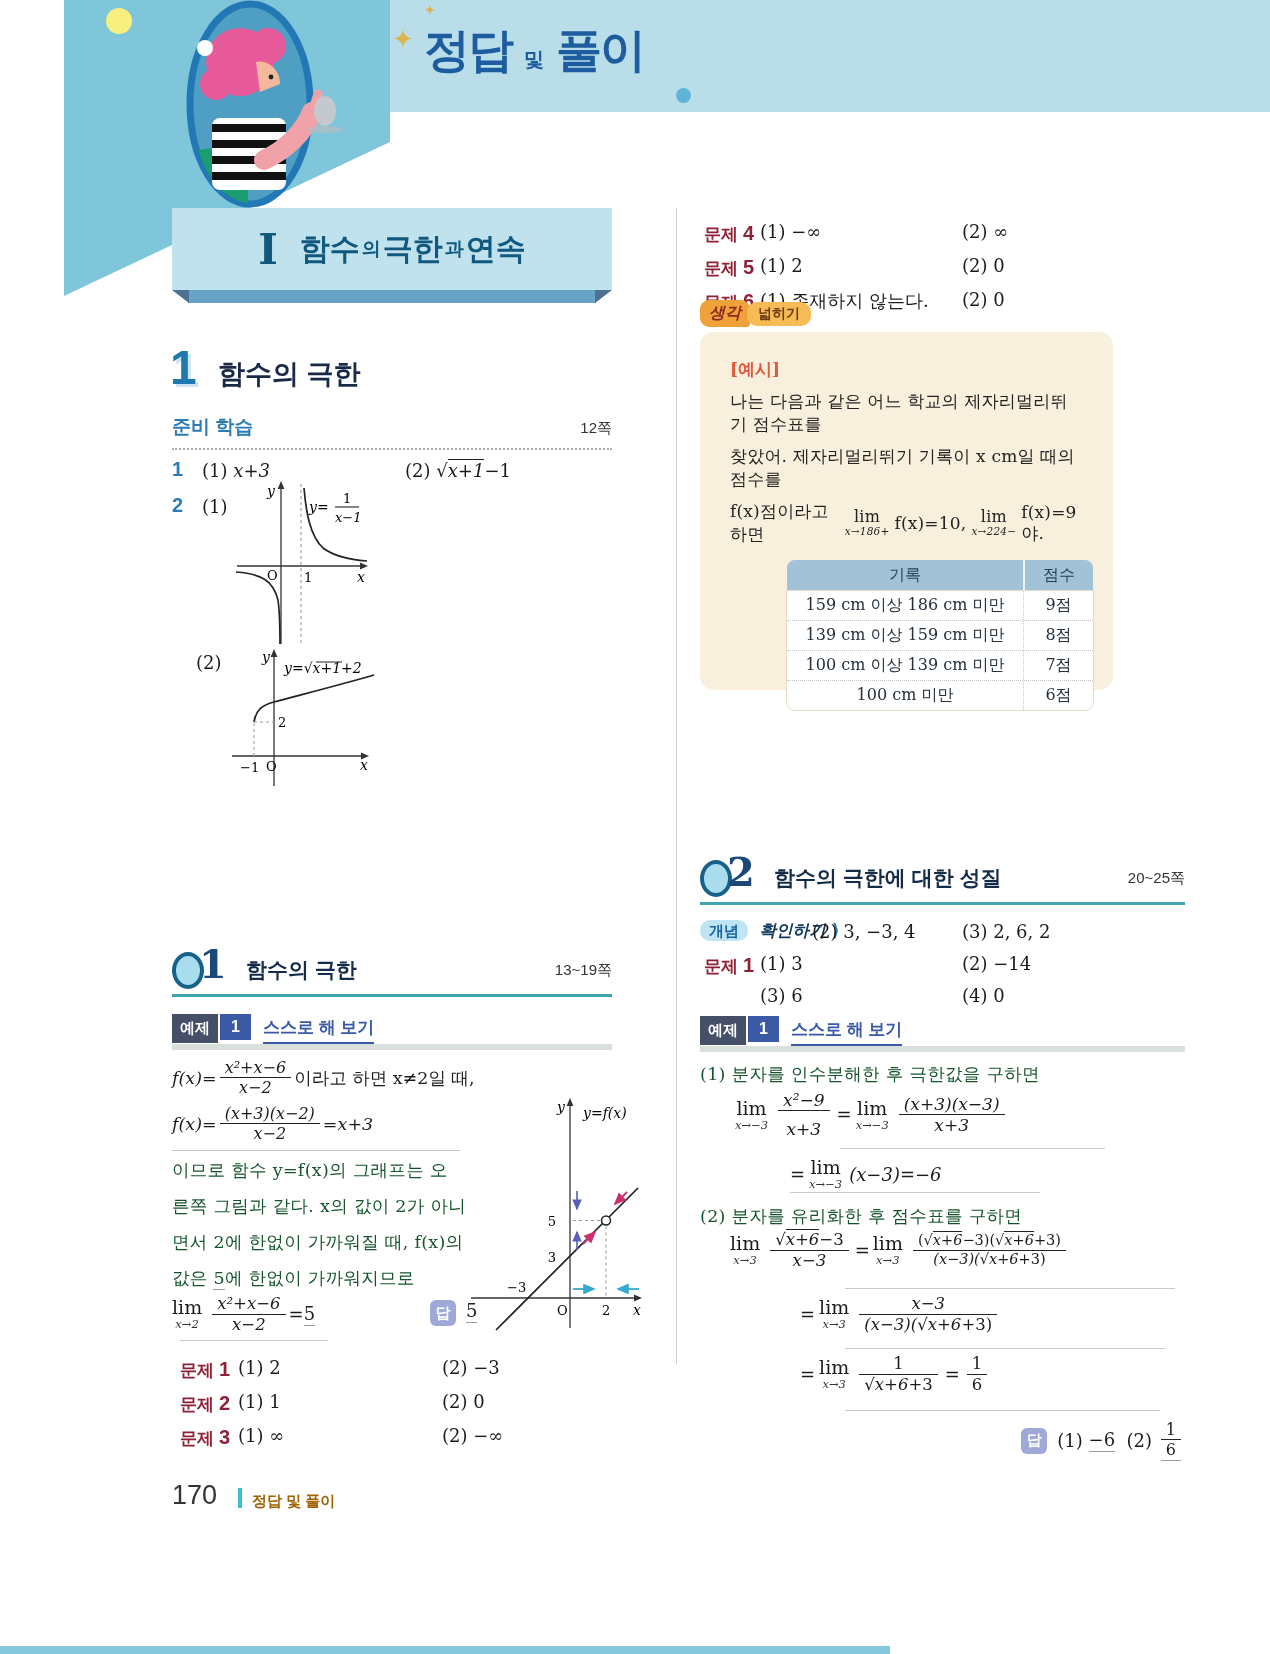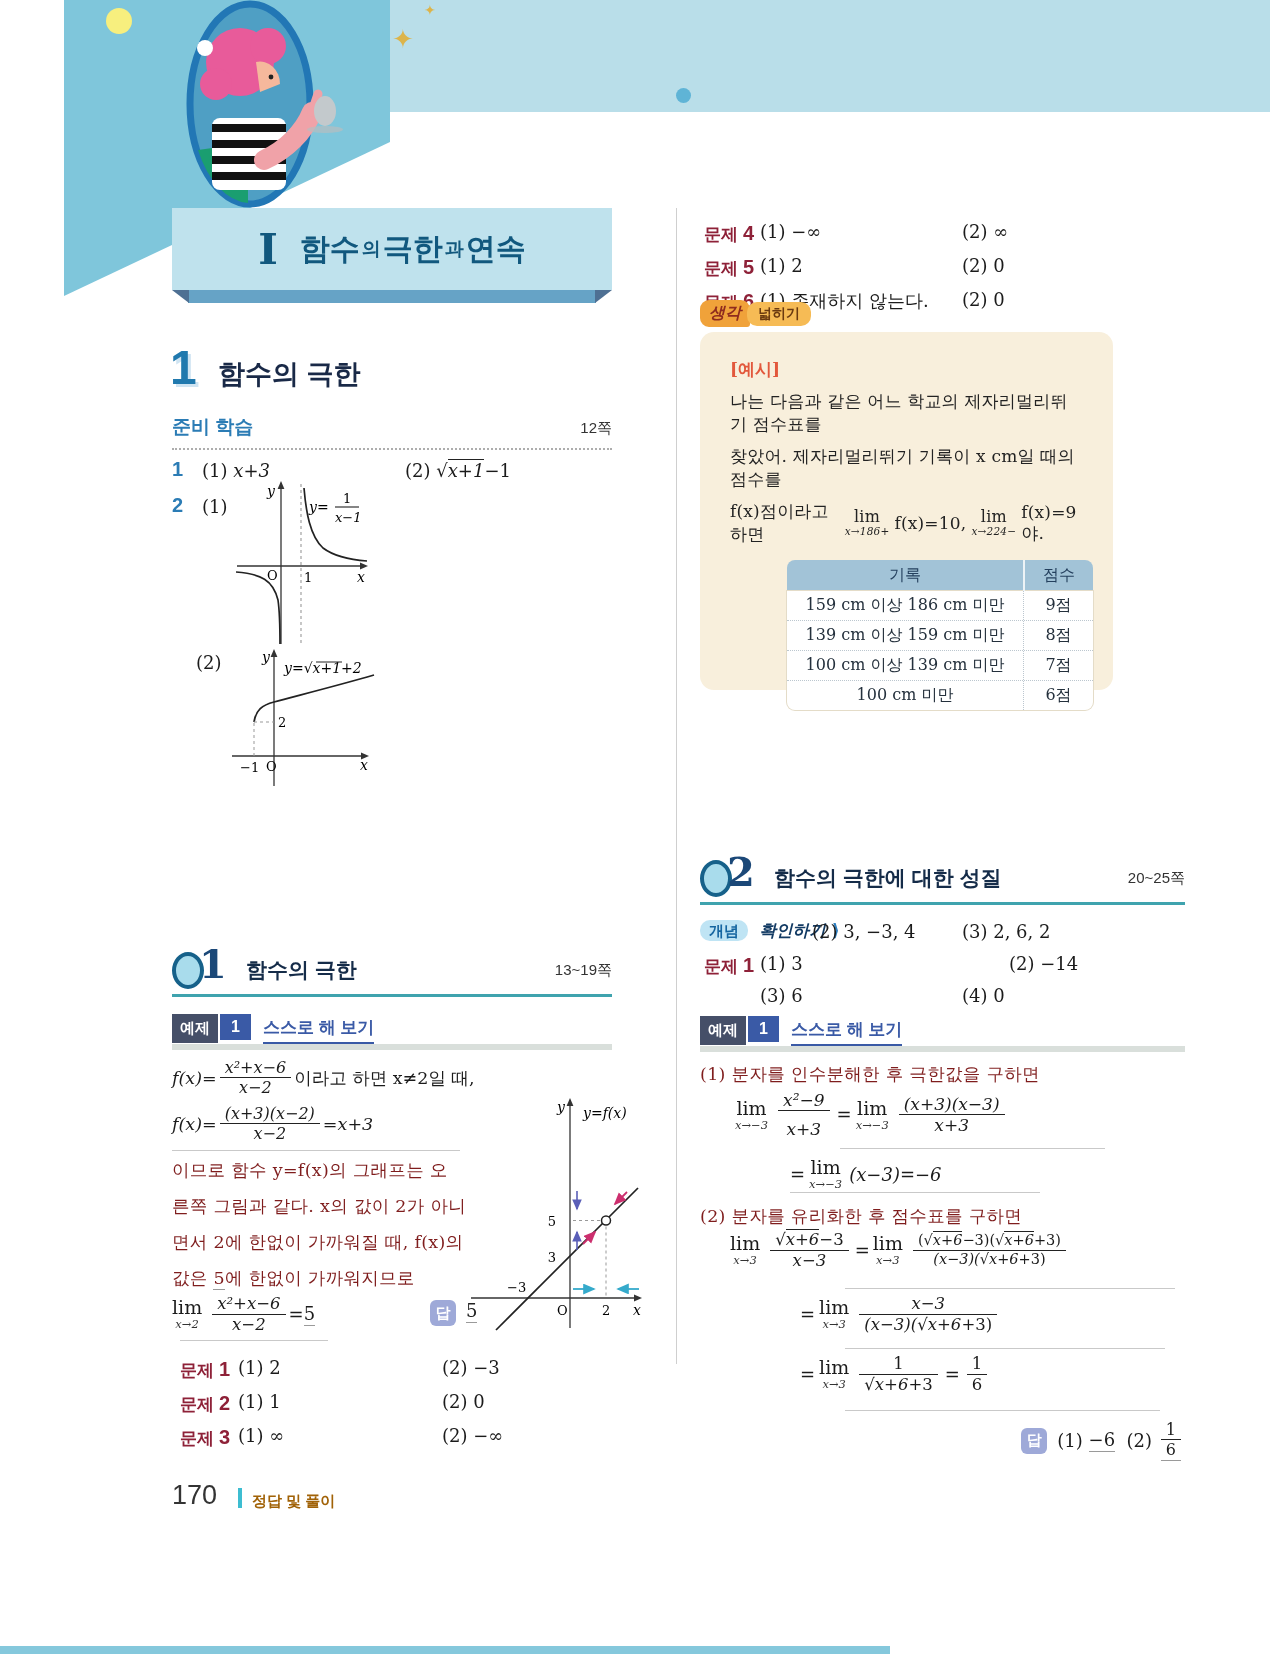--- a/index.html
+++ b/index.html
@@ -56,21 +56,21 @@
   .lesson .otitle{position:absolute;left:74px;top:8px;font-size:21px;font-weight:800;color:#152c49;}
   .lesson .opage{position:absolute;right:0;top:13px;font-size:15px;color:#333;}
   .tealline{position:absolute;height:2.5px;background:#3fa3ae;}
   
   .exbar{position:absolute;display:flex;align-items:flex-start;}
   .ex-tag{background:#454f68;color:#fff;font-weight:700;font-size:15px;padding:5px 8px;}
   .ex-num{background:#3a5aa6;color:#fff;font-weight:800;font-size:16px;padding:4px 11px;margin-left:2px;}
   .ex-label{color:#3a5aa6;font-weight:800;font-size:17px;margin-left:12px;border-bottom:2px solid #3a5aa6;padding-bottom:3px;margin-top:2px;}
   .exbar-under{position:absolute;height:6px;background:#d9dfdb;}
   
-  .krline{position:absolute;font-family:"DejaVu Serif","Liberation Serif",serif;font-size:17.5px;color:#7f1d1d;letter-spacing:.3px;}
+  .krline{position:absolute;font-family:"DejaVu Serif","Liberation Serif",serif;font-size:17.5px;color:#14532d;letter-spacing:.3px;}
   .eqrow{position:absolute;display:flex;align-items:center;font-family:"DejaVu Serif","Liberation Serif",serif;
          font-size:18px;color:#1b1b1b;white-space:nowrap;}
   
   .prow{position:absolute;font-family:"DejaVu Serif","Liberation Serif",serif;font-size:18px;color:#1b1b1b;}
   .ptag{position:absolute;font-family:"Liberation Sans","DejaVu Sans",sans-serif;color:#8e2138;font-weight:800;font-size:17px;}
   .ptag .pnum{font-size:20px;margin-left:5px;}
   .dap{display:inline-flex;align-items:center;justify-content:center;width:26px;height:26px;background:#9ea9d8;
        color:#fff;border-radius:6px;font-size:15px;font-weight:700;font-family:"Liberation Sans",sans-serif;}
   
   .think-badge{position:absolute;z-index:3;display:flex;align-items:center;}
@@ -132,20 +132,25 @@
     <circle cx="103" cy="77" r="2.4" fill="#222"></circle>
     <path d="M96,160 C118,150 136,132 144,112" stroke="#f0a2a8" stroke-width="20" stroke-linecap="round" fill="none"></path>
     <path d="M144,112 L150,94" stroke="#f0a2a8" stroke-width="9" stroke-linecap="round" fill="none"></path>
   </svg>
   <div class="abs" style="left:197px;top:40px;width:16px;height:16px;border-radius:50%;background:#fff;"></div>
   <div class="abs" style="left:314px;top:96px;width:22px;height:30px;border-radius:50%;background:#c3c9cc;"></div>
   <div class="abs" style="left:307px;top:126px;width:36px;height:7px;border-radius:50%;background:#b7bdc0;opacity:.7;"></div>
   <div class="abs" style="left:676px;top:88px;width:15px;height:15px;border-radius:50%;background:#5fb4d6;"></div>
   <span class="abs sparkle" style="left:392px;top:24px;font-size:26px;">✦</span>
   <span class="abs sparkle" style="left:424px;top:2px;font-size:14px;">✦</span>
+  <div class="abs big-title">
+    <span class="t-big">정답</span>
+    <span class="t-mid">및</span>
+    <span class="t-big">풀이</span>
+  </div>
 
   <div class="abs banner">
     <span class="numeral">I</span>
     <span class="bt-big">함수</span>
     <span class="bt-small">의</span>
     <span class="bt-big">극한</span>
     <span class="bt-small">과</span>
     <span class="bt-big">연속</span>
   </div>
   <div class="abs ribbon-strip"></div>
@@ -390,21 +395,21 @@
     <span class="cb">개념</span>
     <span class="cl">확인하기</span>
     <span class="ca">⟩</span>
   </div>
   <span class="prow" style="left:812px;top:921px;">(2) 3, −3, 4</span>
   <span class="prow" style="left:962px;top:921px;">(3) 2, 6, 2</span>
 
   <div>
     <span class="ptag abs" style="left:704px;top:954px;"><span>문제</span><span class="pnum">1</span></span>
     <span class="prow" style="left:760px;top:953px;">(1) 3</span>
-    <span class="prow" style="left:962px;top:953px;margin-left:47px;">(2) −14</span>
+    <span class="prow" style="left:962px;top:953px;">(2) −14</span>
     <span class="prow" style="left:760px;top:985px;">(3) 6</span>
     <span class="prow" style="left:962px;top:985px;">(4) 0</span>
   </div>
 
   <div class="exbar" style="left:700px;top:1016px;">
     <span class="ex-tag">예제</span>
     <span class="ex-num">1</span>
     <span class="ex-label">스스로 해 보기</span>
   </div>
   <div class="exbar-under" style="left:700px;top:1046px;width:485px;"></div>

